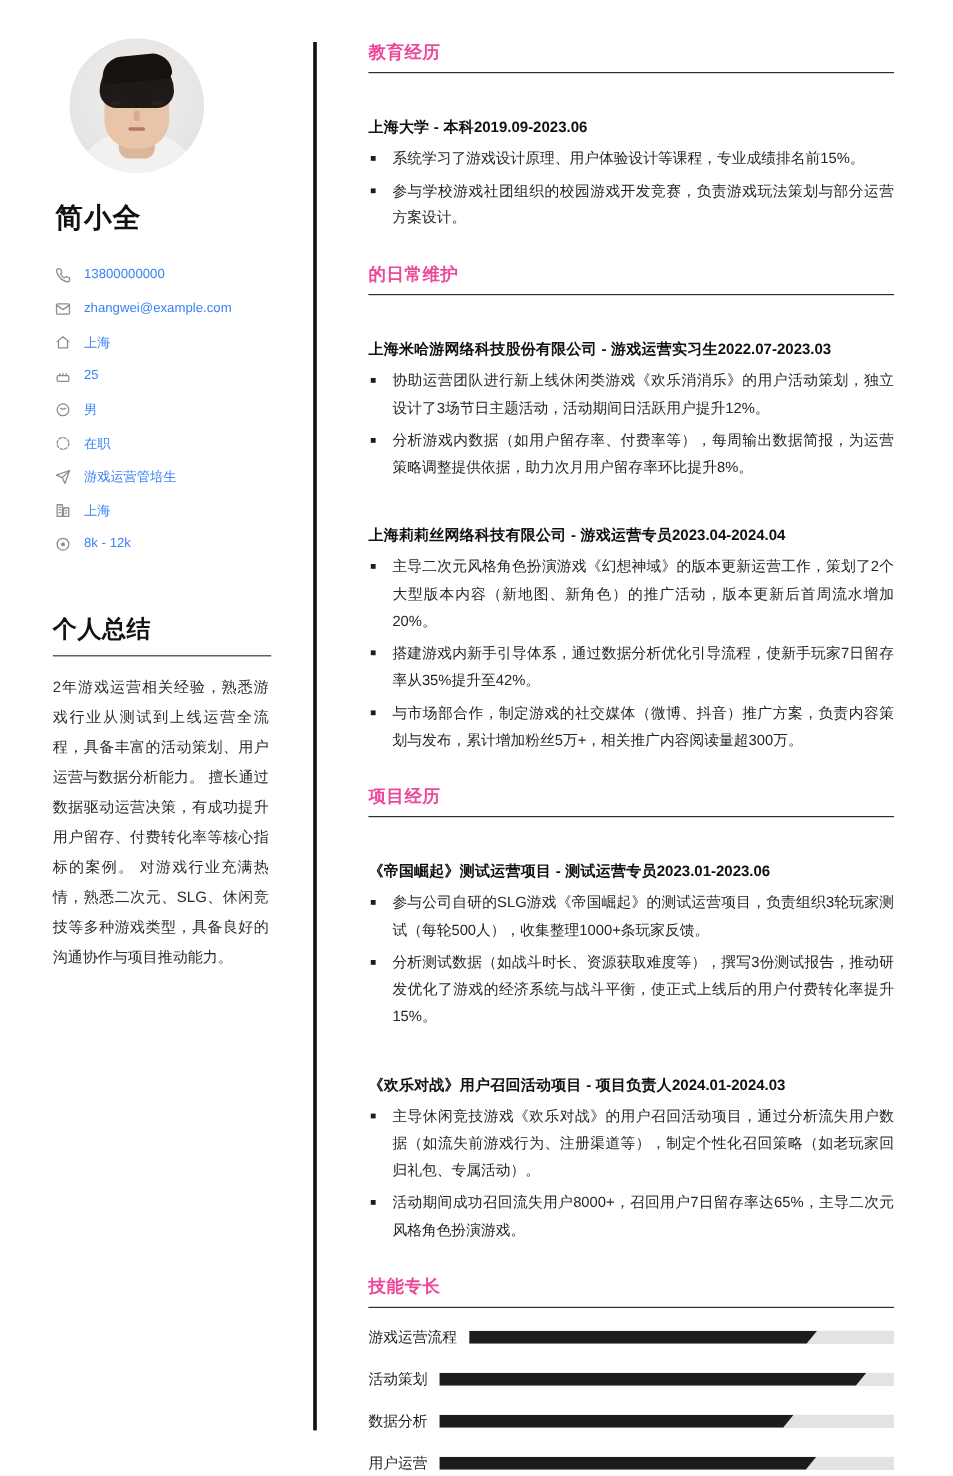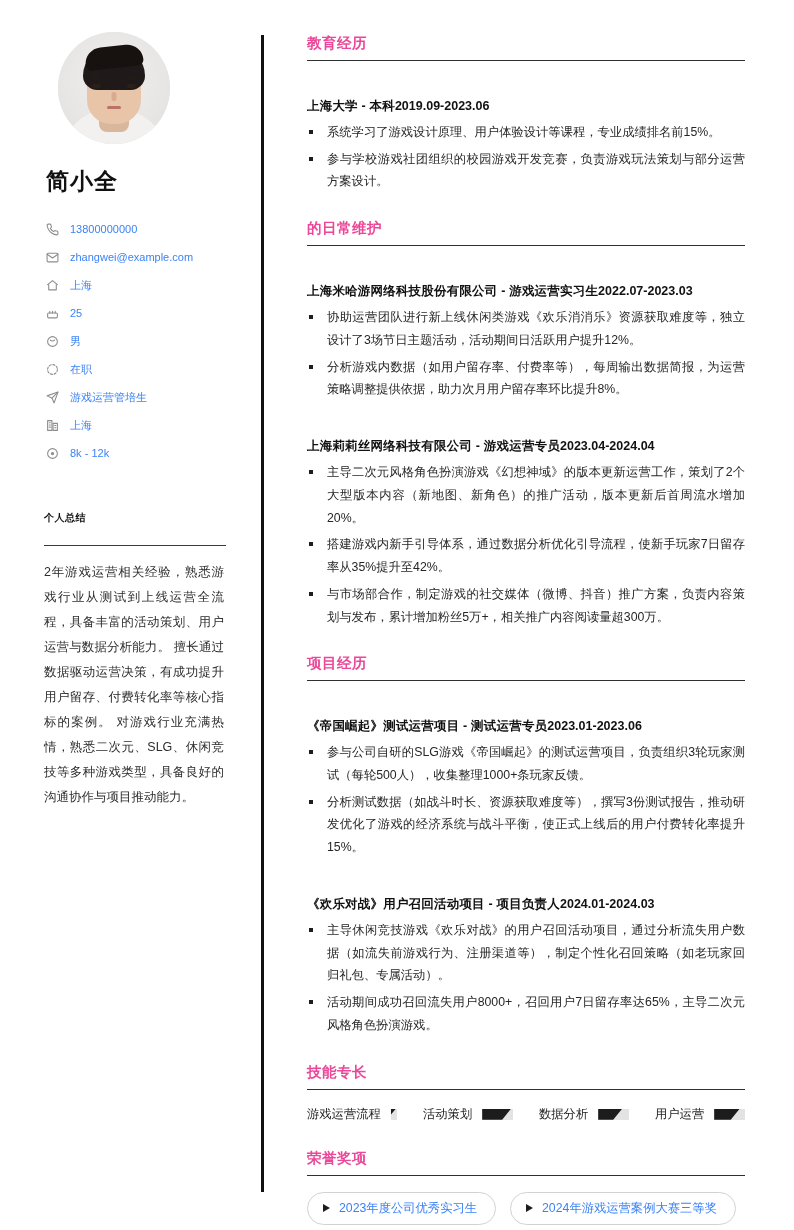--- a/index.html
+++ b/index.html
@@ -121,24 +121,24 @@
     display: flex;
     align-items: center;
     justify-content: center;
     color: #8d8d8d;
   }
   .contact-row .ic svg { display:block; }
   .contact-row .txt { white-space: nowrap; }
 
   .side-section { margin-top: 44px; }
   .side-heading {
-    font-size: 10px;
+    font-size: 20px;
     font-weight: bold;
     color: #111;
-    padding-bottom: 20px;
+    padding-bottom: 8px;
     border-bottom: 1.4px solid #3a3a3a;
     width: 182px;
     letter-spacing: .5px;
   }
   .summary-text {
     margin-top: 14px;
     width: 180px;
     font-size: 12.5px;
     line-height: 2.0;
     color: #2c2c2c;
@@ -189,21 +189,21 @@
     height: 4px;
     background: #1d1d1d;
   }
 
   .section-gap { height: 22px; }
 
   
   .skills-grid {
     margin-top: 16px;
     display: grid;
-    grid-template-columns: 1fr 1fr 1fr 1fr;
+    grid-template-columns: 1fr;
     row-gap: 18px;
     column-gap: 26px;
   }
   .skill {
     display: flex;
     align-items: center;
     gap: 10px;
   }
   .skill-name {
     font-size: 12.3px;
@@ -390,21 +390,21 @@
 
     <section class="section">
       <div class="sec-heading">的日常维护</div>
 
       <div class="entry">
         <div class="entry-head">
           <span class="entry-title">上海米哈游网络科技股份有限公司 - 游戏运营实习生</span>
           <span class="entry-date">2022.07-2023.03</span>
         </div>
         <ul class="bullets">
-          <li>协助运营团队进行新上线休闲类游戏《欢乐消消乐》资源获取难度等，独立设计了3场节日主题活动，活动期间日活跃用户提升12%。</li>
+          <li>协助运营团队进行新上线休闲类游戏《欢乐消消乐》的用户活动策划，独立设计了3场节日主题活动，活动期间日活跃用户提升12%。</li>
           <li>分析游戏内数据（如用户留存率、付费率等），每周输出数据简报，为运营策略调整提供依据，助力次月用户留存率环比提升8%。</li>
         </ul>
       </div>
 
       <div class="entry">
         <div class="entry-head">
           <span class="entry-title">上海莉莉丝网络科技有限公司 - 游戏运营专员</span>
           <span class="entry-date">2023.04-2024.04</span>
         </div>
         <ul class="bullets">

